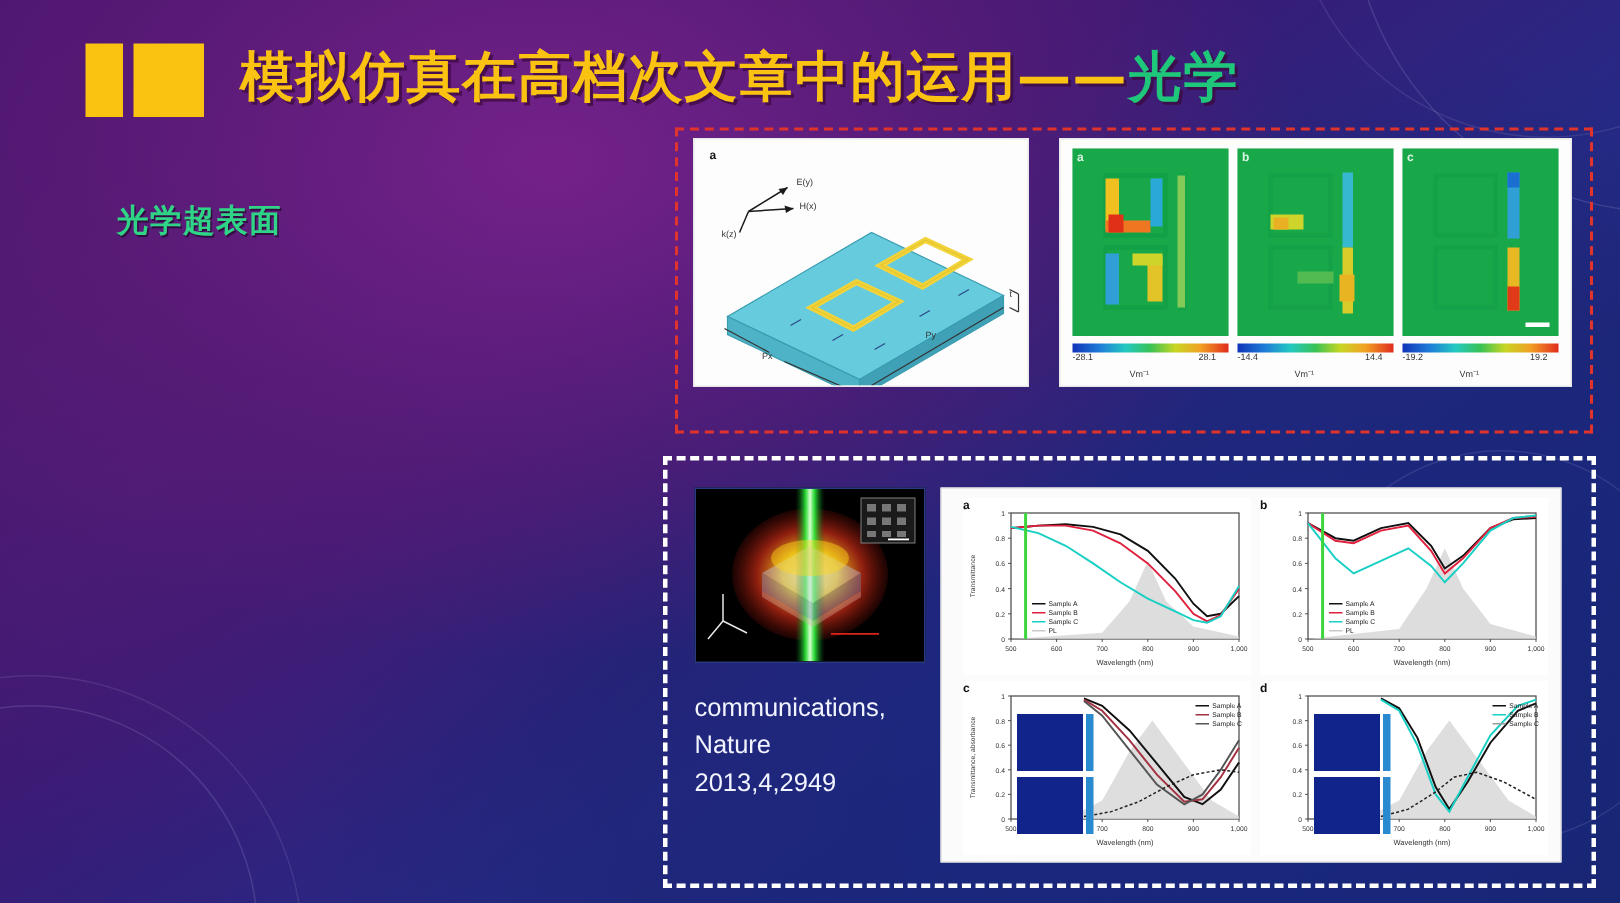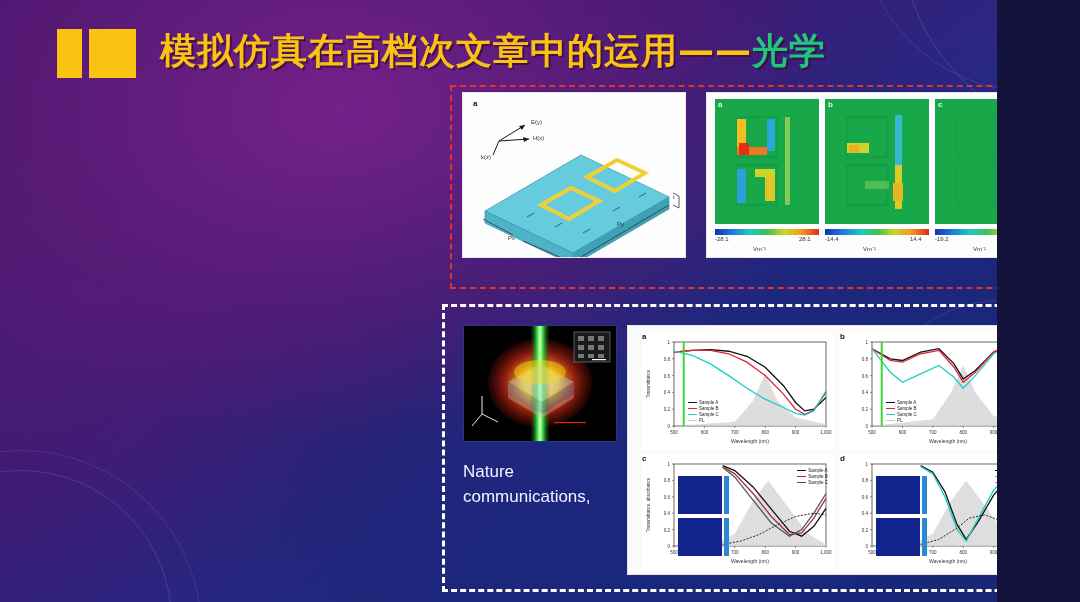--- a/index.html
+++ b/index.html
@@ -1,20 +1,20 @@
 <!DOCTYPE html>
 <html><head>
 <meta charset="utf-8">
 <title>Slide</title>
 <style>
   html,body{margin:0;padding:0;background:#12123a;}
   body{font-family:"Liberation Sans","DejaVu Sans",sans-serif;}
 
   #slide{
-    position:relative;width:997px;height:602px;overflow:hidden;
+    position:relative;width:1080px;height:602px;overflow:hidden;
     background:
       radial-gradient(ellipse 700px 460px at 34% 18%, rgba(120,34,140,0.92) 0%, rgba(95,28,120,0.55) 45%, rgba(60,24,100,0.0) 72%),
       radial-gradient(ellipse 520px 380px at 8% 52%, rgba(86,30,120,0.55) 0%, rgba(50,26,96,0.0) 70%),
       radial-gradient(ellipse 900px 620px at 84% 88%, rgba(24,40,128,0.85) 0%, rgba(22,32,104,0.35) 55%, rgba(18,26,80,0.0) 80%),
       linear-gradient(145deg,#4a1570 0%,#48176e 18%,#3a1a74 38%,#262a86 62%,#1c2a80 80%,#182463 100%);
   }
 
   
   .deco{position:absolute;border-radius:50%;border:1.4px solid rgba(190,195,240,0.17);pointer-events:none;}
   .deco2{position:absolute;border-radius:50%;border:1.2px solid rgba(200,190,235,0.13);pointer-events:none;}
@@ -96,20 +96,21 @@
   <div class="deco" style="left:900px;top:-280px;width:420px;height:420px;"></div>
   <div class="deco2" style="left:870px;top:300px;width:260px;height:260px;"></div>
 
   <div class="sq" id="sq-a"></div>
   <div class="sq" id="sq-b"></div>
 
   <div id="title">
     <span class="t1">模拟仿真在高档次文章中的运用——</span><span class="t2">光学</span>
   </div>
 
+  <div id="subtitle">光学超表面</div>
 
   <div id="group-top">
 
     <div id="fig-top-left">
       <div class="panel-letter" style="left:10px;top:6px;color:#111;">a</div>
       <svg width="222" height="164" viewBox="0 0 222 164">
 
         <g>
           <polygon points="22,118 118,62 206,104 110,160" fill="#66ccdd" stroke="#3a9db0" stroke-width="0.8"></polygon>
           <polygon points="22,118 22,130 110,172 110,160" fill="#4fb3c7" stroke="#3a9db0" stroke-width="0.8"></polygon>
@@ -283,22 +284,23 @@
               <rect x="124" y="28" width="6" height="4"></rect>
               <rect x="134" y="28" width="6" height="4"></rect>
           </g>
           <rect x="128" y="33" width="14" height="1.2" fill="#fff"></rect>
         </g>
         <rect x="90" y="96" width="32" height="1.2" fill="#d8221a"></rect>
       </svg>
     </div>
 
     <div id="bot-left-caption">
+      <div>communications,</div>
       <div>Nature</div>
-      <div>communications,</div>
+      <div>2013,4,2949</div>
     </div>
 
     <div id="fig-bot-right">
       <div id="plots-host" style="position:absolute;inset:0;">
           <div class="plot" style="left: 14px; top: 6px; width: 192px; height: 118px;">
             <div class="panel-letter" style="left: 0px; top: 0px; color: rgb(17, 17, 17); font-size: 8px;">a</div>
             <svg width="192" height="118" viewBox="0 0 192 118">
               <rect x="32" y="10" width="152" height="84" fill="#fff" stroke="#444" stroke-width="0.8"></rect>
               <path d="M 32 94 L 32 94 L 92.80000000000001 89.8 L 111.04 68.8 L 123.2 41.92 L 135.36 68.8 L 153.60000000000002 85.60000000000001 L 184 92.32 L 184 94 Z" fill="#d2d2d2" opacity="0.75"></path>
               <path d="M 32 20.08 L 50.239999999999995 18.4 L 68.47999999999999 17.559999999999995 L 86.72 19.24 L 104.96 24.28 L 123.2 35.2 L 141.44 53.68 L 153.60000000000002 70.47999999999999 L 162.72 78.88000000000001 L 171.84 77.2 L 184 65.44 " fill="none" stroke="#111111" stroke-width="1.3"></path>

